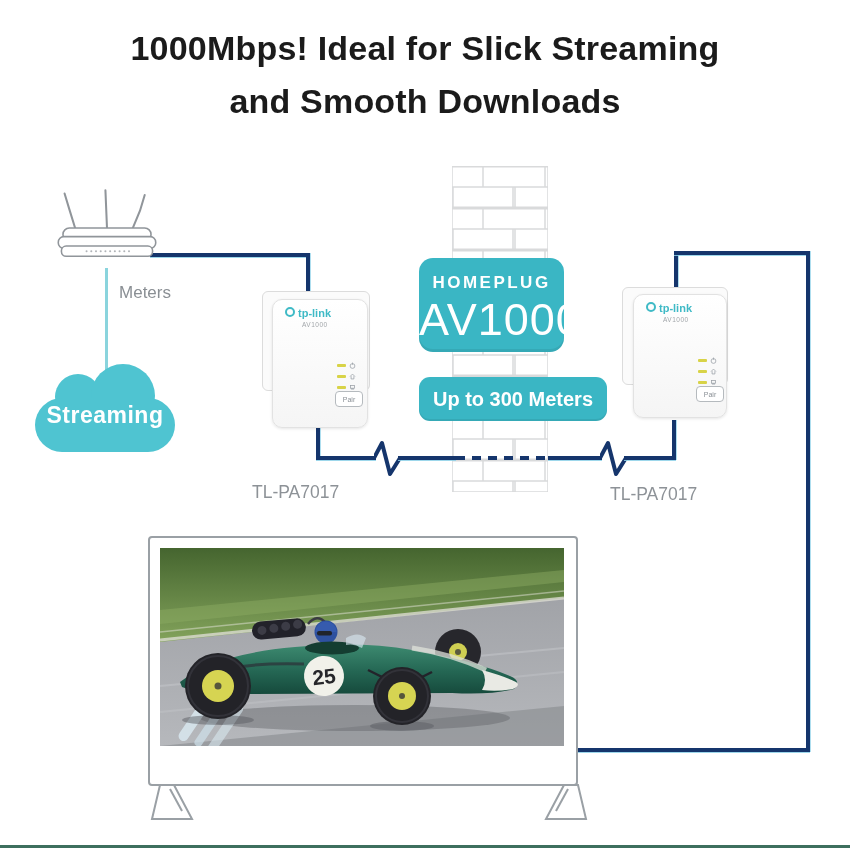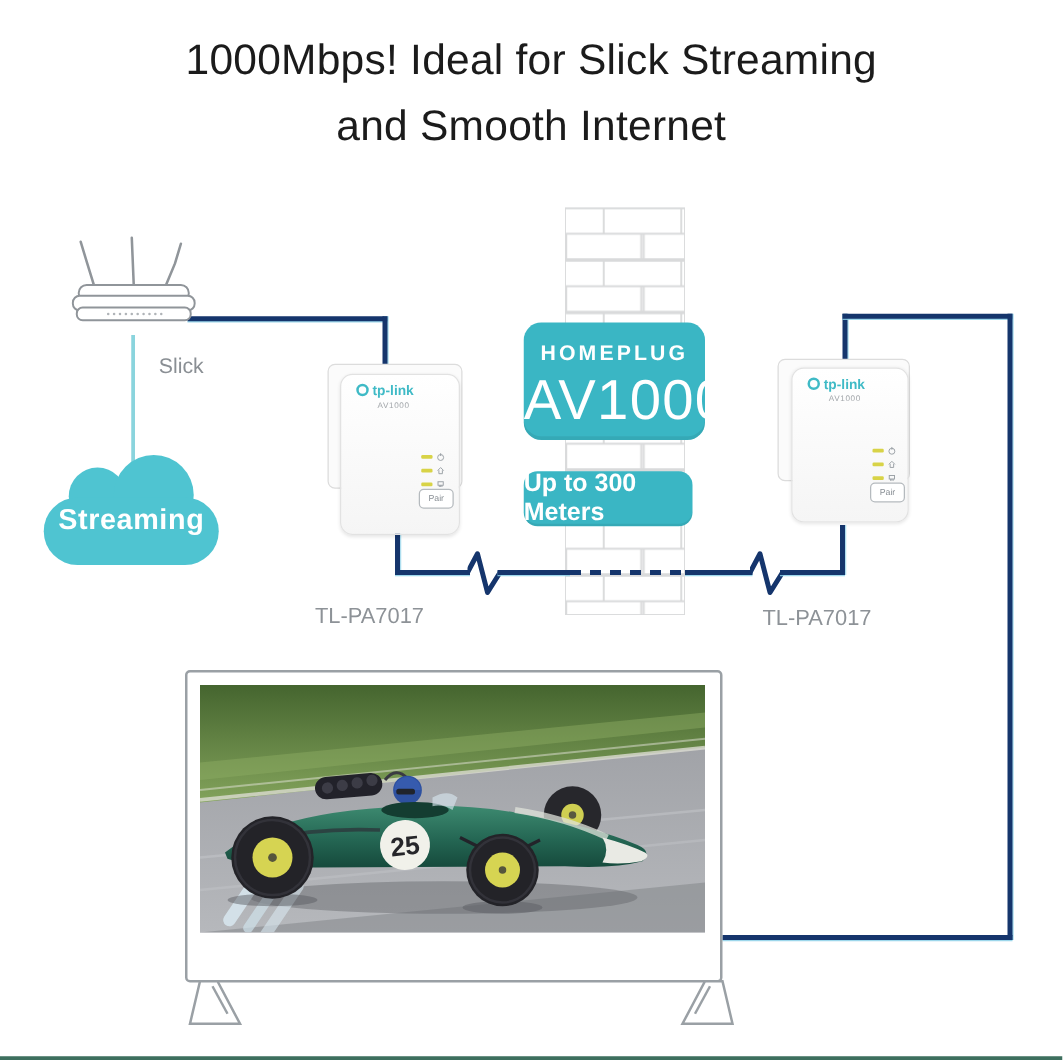--- a/index.html
+++ b/index.html
@@ -1,21 +1,21 @@
 <!DOCTYPE html>
 <html><head>
 <meta charset="utf-8">
 <style>
   html,body{margin:0;padding:0}
   body{width:850px;height:850px;position:relative;background:#fff;
        font-family:"Liberation Sans","DejaVu Sans",sans-serif;overflow:hidden}
   .abs{position:absolute}
 
   
-  .title{top:22px;left:0;width:100%;text-align:center;font-size:34px;font-weight:400;
+  .title{top:22px;left:0;width:100%;text-align:center;font-size:34px;font-weight:700;
          color:#1b1b1b;line-height:1.55;letter-spacing:.2px}
 
   
   .cable-h{position:absolute;height:4px;background:#15356c;z-index:1;box-shadow:0 1px 0 rgba(140,208,232,.85)}
   .cable-v{position:absolute;width:4px;background:#15356c;z-index:1;box-shadow:1px 0 0 rgba(140,208,232,.7)}
   .cable-dash{position:absolute;height:4px;z-index:1;
       background:repeating-linear-gradient(90deg,#15356c 0 9px,transparent 9px 16px)}
   .zig{position:absolute;z-index:1}
   .cyan-line{position:absolute;width:3px;background:#8ad4dd;z-index:1}
 
@@ -33,21 +33,21 @@
   .router-label{left:85px;top:283px;width:120px;text-align:center;font-size:17px;color:#8a8f94}
 
   
   .wall{left:452px;top:166px;width:96px;height:326px;z-index:0}
 
   
   .badge-homeplug{left:419px;top:258px;width:145px;height:94px;background:#3ab6c4;border-radius:14px;
         box-shadow:inset 0 -3px 0 rgba(0,0,0,.07);color:#fff;text-align:center;z-index:2}
   .bh-top{margin-top:15px;font-size:17px;font-weight:700;letter-spacing:2.5px}
   .bh-main{margin-top:1px;font-size:45px;font-weight:400;letter-spacing:1px}
-  .badge-dist{left:419px;top:377px;width:135px;height:44px;background:#3ab6c4;border-radius:11px;
+  .badge-dist{left:419px;top:377px;width:188px;height:44px;background:#3ab6c4;border-radius:11px;
         box-shadow:inset 0 -2px 0 rgba(0,0,0,.07);color:#fff;display:flex;align-items:center;
         justify-content:center;font-size:20px;font-weight:700;z-index:2}
 
   
   .backplate{position:absolute;background:#fbfbfb;border:1.5px solid #dcdcdc;border-radius:6px;
         box-sizing:border-box;z-index:2}
   .adapter{position:absolute;background:linear-gradient(180deg,#ffffff,#f5f5f5);
         border:1px solid #e2e2e2;border-radius:10px;box-shadow:0 1px 3px rgba(0,0,0,.10);z-index:3}
   .tplogo{position:absolute;left:12px;top:7px;display:flex;align-items:flex-start;gap:3px;
         color:#3fbac6;font-weight:700;font-size:11px}
@@ -70,21 +70,21 @@
   .leg{position:absolute;width:54px;height:40px;z-index:2}
   .leg.flip{transform:scaleX(-1)}
 
   .bottombar{left:0;top:845px;width:850px;height:3px;background:#3d6f5e;z-index:4}
 </style>
 </head>
 <body>
 
 <div class="abs title">
   <div>1000Mbps! Ideal for Slick Streaming</div>
-  <div>and Smooth Internet</div>
+  <div>and Smooth Downloads</div>
 </div>
 
 <svg class="abs wall" viewBox="0 0 96 326">
   <defs>
     <pattern id="brick" width="62" height="42" patternUnits="userSpaceOnUse">
       <rect width="62" height="42" fill="#ffffff"></rect>
       <path d="M0,0.7 H62 M0,21 H62 M0,41.3 H62 M31,0 V21 M1,21 V42 M61,21 V42" stroke="#d9dadb" stroke-width="1.5" fill="none"></path>
     </pattern>
   </defs>
   <rect x="0" y="0" width="96" height="326" fill="url(#brick)" stroke="#d9dadb" stroke-width="1.5"></rect>
@@ -131,21 +131,21 @@
       <circle cx="56" cy="85.5" r="1.3"></circle>
     <circle cx="62" cy="85.5" r="1.3"></circle>
       <circle cx="68" cy="85.5" r="1.3"></circle>
       <circle cx="74" cy="85.5" r="1.3"></circle>
     <circle cx="80" cy="85.5" r="1.3"></circle>
       <circle cx="86" cy="85.5" r="1.3"></circle>
       <circle cx="92" cy="85.5" r="1.3"></circle>
     <circle cx="98" cy="85.5" r="1.3"></circle>
   </g>
 </svg>
-<div class="abs router-label">Slick</div>
+<div class="abs router-label">Meters</div>
 
 <div class="abs cloud">
   <div class="bump1"></div>
   <div class="bump2"></div>
   <div class="body"></div>
   <div class="label">Streaming</div>
 </div>
 
 <div class="abs badge-homeplug">
   <div class="bh-top">HOMEPLUG</div>

